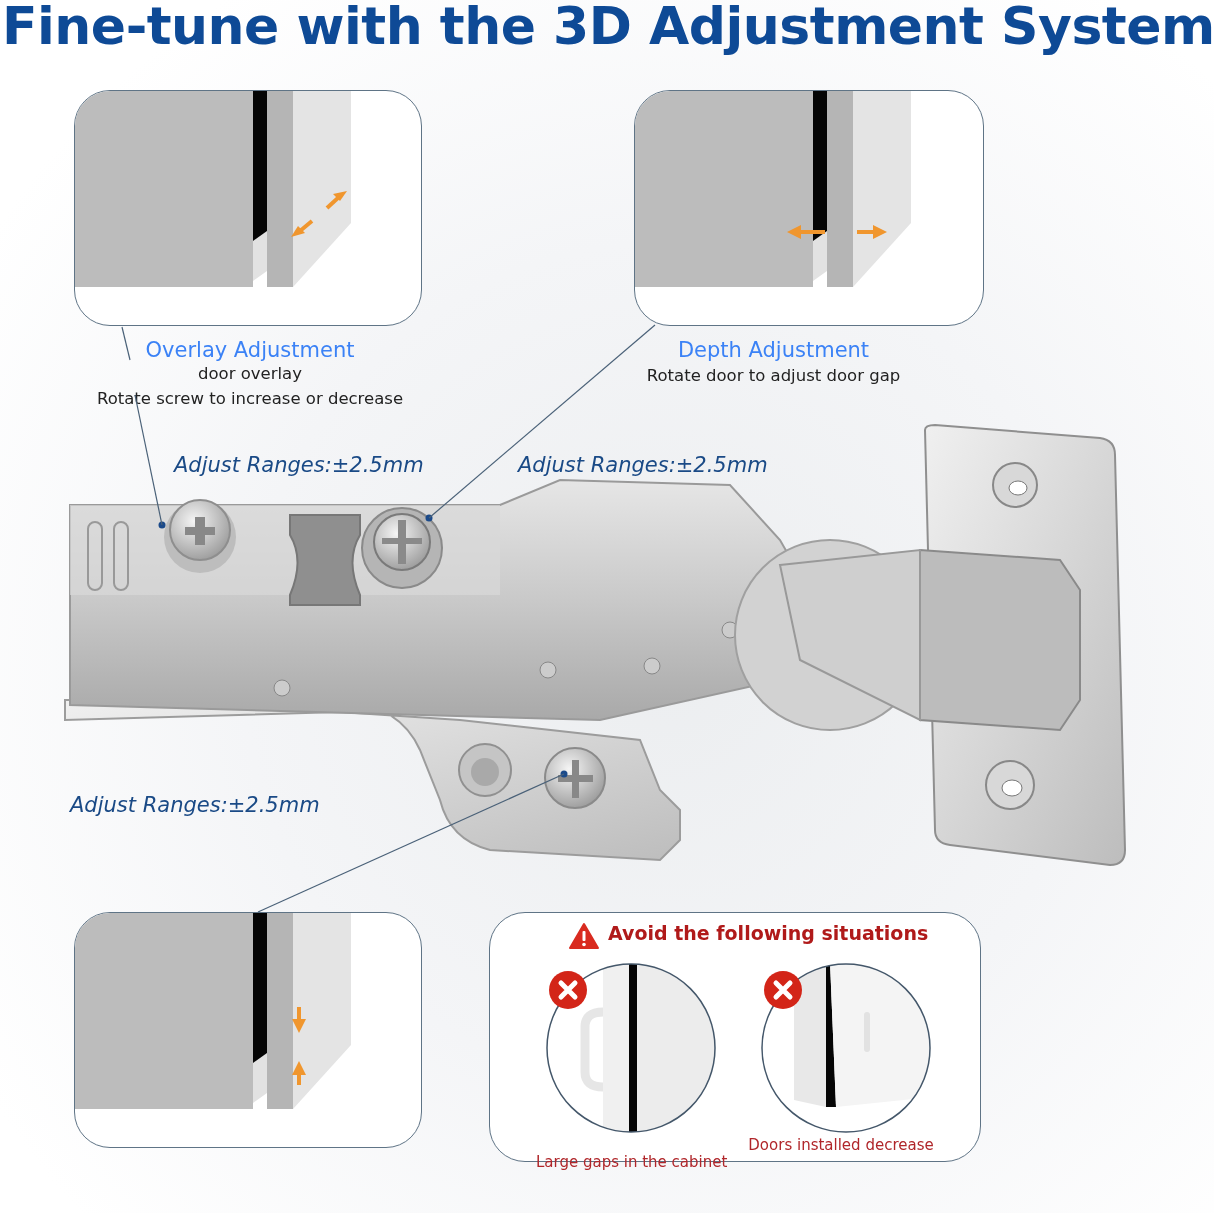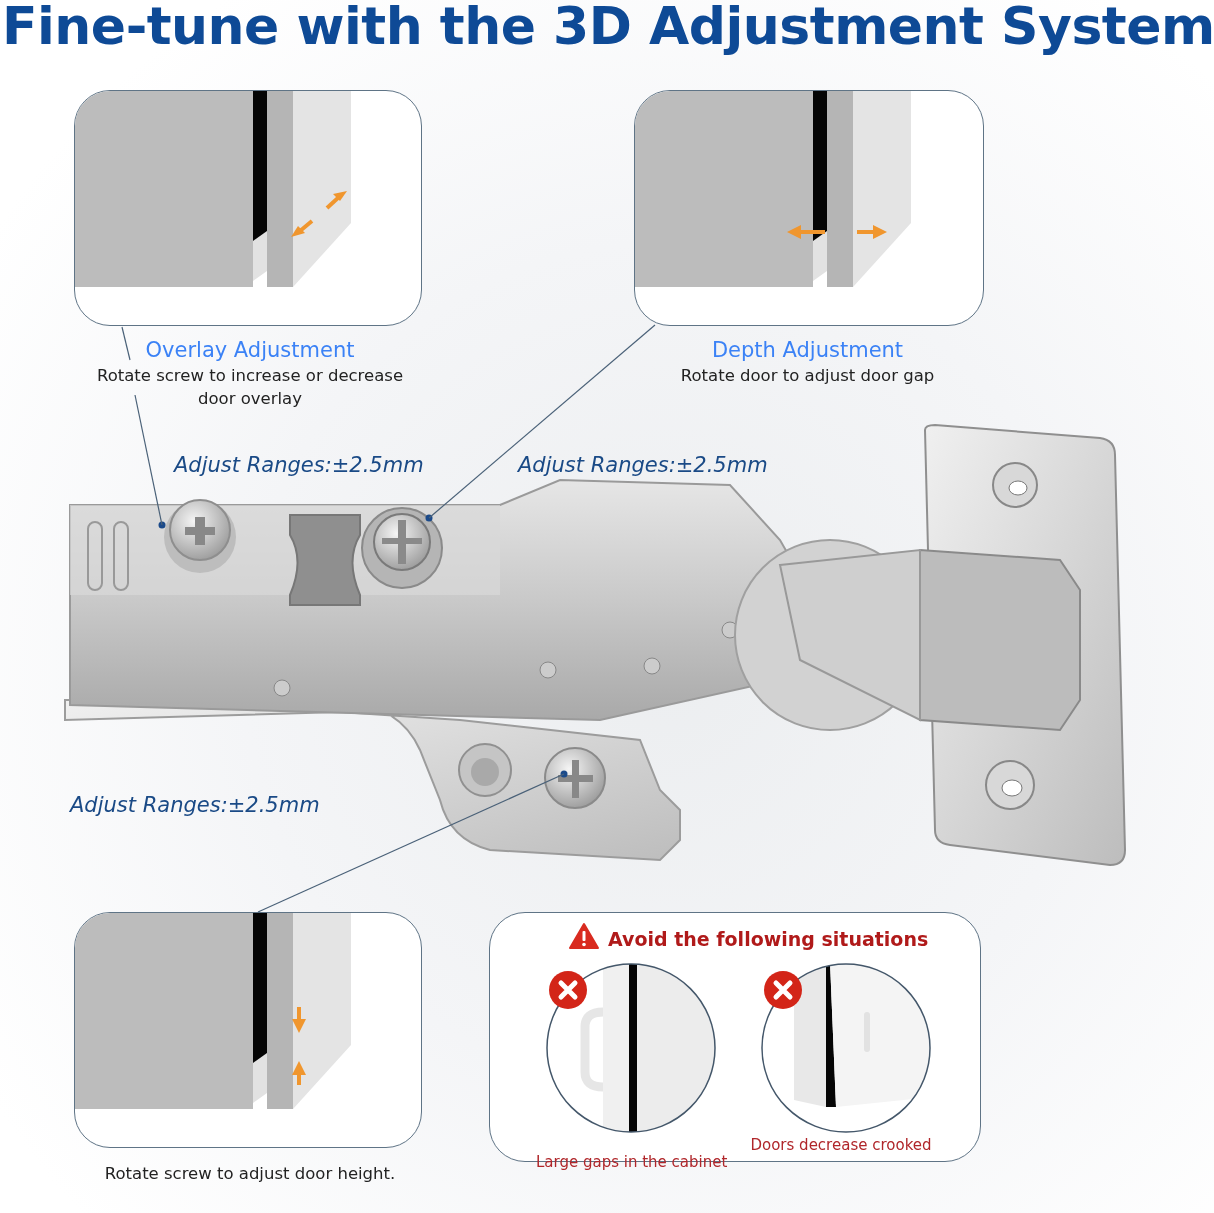--- a/index.html
+++ b/index.html
@@ -22,21 +22,21 @@
   .panel svg { position: absolute; left: 0; top: 0; }
   .caption { position: absolute; text-align: center; }
   .cap-title { color: #3b82f6; font-size: 21px; white-space: nowrap; }
   .cap-desc { color: #222; font-size: 16.5px; line-height: 23px; margin-top: 2px; }
   .range {
     position: absolute; color: #1a4a86; font-size: 21px; white-space: nowrap; font-style: italic;
   }
   .leader { position: absolute; left: 0; top: 0; pointer-events: none; }
   .hinge { position: absolute; left: 40px; top: 420px; }
   .avoid-title {
-    position: absolute; left: 568px; top: 922px; display: flex; align-items: flex-end; gap: 8px;
+    position: absolute; left: 568px; top: 922px; display: flex; align-items: flex-start; gap: 8px;
     color: #b01a1a; font-weight: bold; font-size: 19px; white-space: nowrap;
   }
   .avoid-label { position: absolute; color: #b0262a; font-size: 15px; white-space: nowrap; text-align: center; }
 </style>
 </head>
 <body>
 
 <div class="title">Fine-tune with the 3D Adjustment System</div>
 
 <div class="panel" style="left:74px;top:90px;width:348px;height:236px;">
@@ -82,29 +82,28 @@
       <line x1="224" y1="94" x2="224" y2="108" stroke="#f0962e" stroke-width="4"></line>
       <polygon points="224,120 217,106 231,106" fill="#f0962e"></polygon>
       <polygon points="224,148 217,162 231,162" fill="#f0962e"></polygon>
       <line x1="224" y1="160" x2="224" y2="172" stroke="#f0962e" stroke-width="4"></line>
     </g>
   </svg>
 </div>
 
 <div class="caption" style="left:60px;top:338px;width:380px;">
   <div class="cap-title">Overlay Adjustment</div>
+  <div class="cap-desc" style="margin-top:0;">door overlay</div>
   <div class="cap-desc">Rotate screw to increase or decrease</div>
-  <div class="cap-desc" style="margin-top:0;">door overlay</div>
-</div>
-<div class="caption" style="left:620px;top:338px;width:375px;">
+</div>
+<div class="caption" style="left:586px;top:338px;width:375px;">
   <div class="cap-title">Depth Adjustment</div>
   <div class="cap-desc">Rotate door to adjust door gap</div>
 </div>
 <div class="caption" style="left:60px;top:1160px;width:380px;">
-  <div class="cap-desc">Rotate screw to adjust door height.</div>
 </div>
 
 <div class="range" style="left:174px;top:453px;">Adjust Ranges:±2.5mm</div>
 <div class="range" style="left:518px;top:453px;">Adjust Ranges:±2.5mm</div>
 <div class="range" style="left:70px;top:793px;">Adjust Ranges:±2.5mm</div>
 
 <svg class="hinge" width="1100" height="460" viewBox="0 0 1100 460">
   <defs>
     <linearGradient id="metal" x1="0" y1="0" x2="0" y2="1">
       <stop offset="0" stop-color="#e6e6e6"></stop>
@@ -213,13 +212,13 @@
     <polygon points="66,0 70,0 76,145 66,145" fill="#050505"></polygon>
     <polygon points="70,0 172,0 172,135 76,145" fill="#f4f4f4"></polygon>
     <rect x="104" y="50" width="6" height="40" rx="3" fill="#e2e2e2"></rect>
   </g>
   <circle cx="86" cy="86" r="84" fill="none" stroke="#44576a" stroke-width="1.5"></circle>
 </svg>
 <svg style="position:absolute;left:763px;top:970px;" width="40" height="40">
   <circle cx="20" cy="20" r="19" fill="#d32518"></circle>
   <path d="M13 13 L27 27 M27 13 L13 27" stroke="#fff" stroke-width="5" stroke-linecap="round"></path>
 </svg>
-<div class="avoid-label" style="left:746px;top:1136px;width:190px;">Doors decrease crooked</div>
+<div class="avoid-label" style="left:746px;top:1136px;width:190px;">Doors installed decrease</div>
 
 </body></html>

